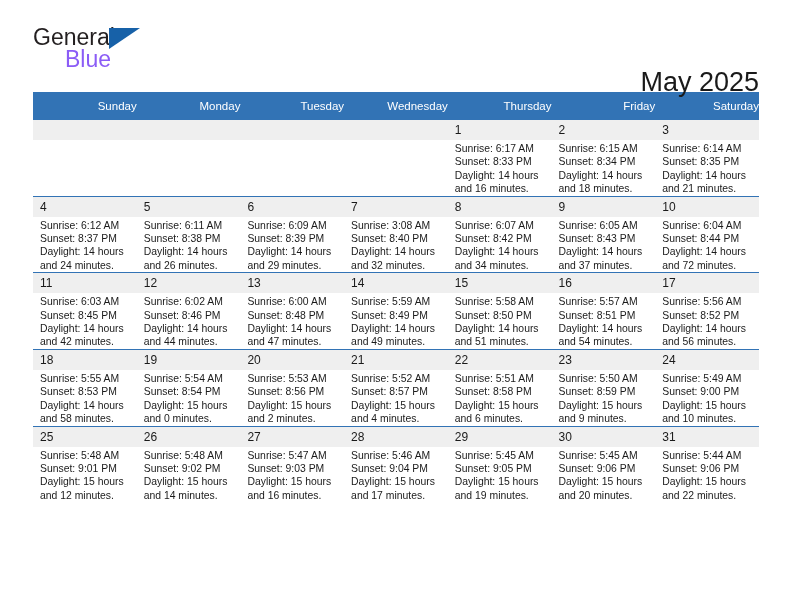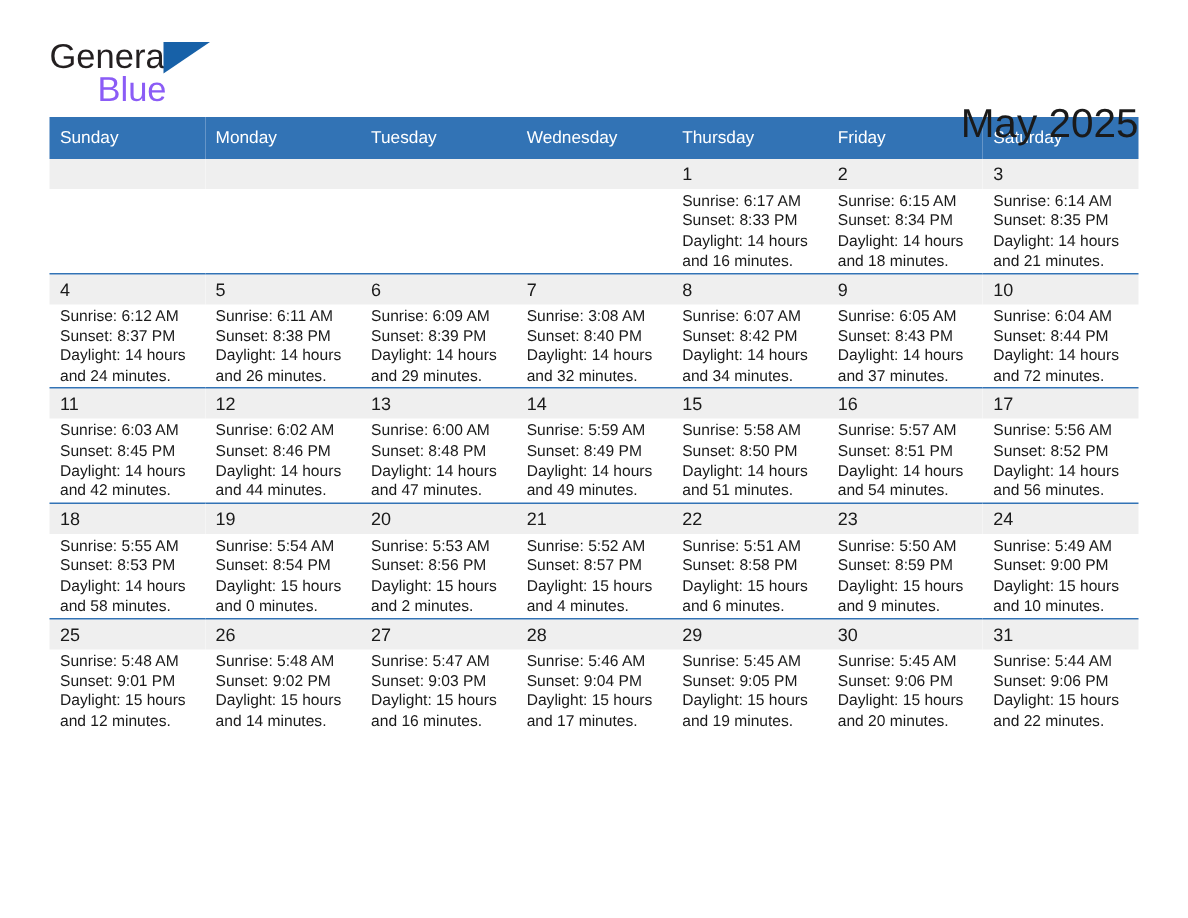--- a/index.html
+++ b/index.html
@@ -18,21 +18,21 @@
     position: relative;
     width: 792px;
     height: 612px;
     box-sizing: border-box;
     padding: 0 33px;
   }
 
   
   .header {
     position: relative;
-    height: 78px;
+    height: 92px;
   }
   .brand {
     position: absolute;
     left: 0;
     top: 24px;
     width: 180px;
     height: 52px;
   }
   .brand-general {
     position: absolute;
@@ -86,21 +86,21 @@
   .calendar {
     width: 726px;
     border-collapse: collapse;
     table-layout: fixed;
   }
   .calendar th {
     background: #3273b5;
     color: #ffffff;
     font-size: 11.5px;
     font-weight: normal;
-    text-align: left;
+    text-align: right;
     padding: 5px 0 5px 7px;
     height: 18px;
     border: none;
   }
   .calendar td {
     vertical-align: top;
     padding: 0;
     height: 72px;
     border: none;
     border-top: 1px solid #3273b5;

